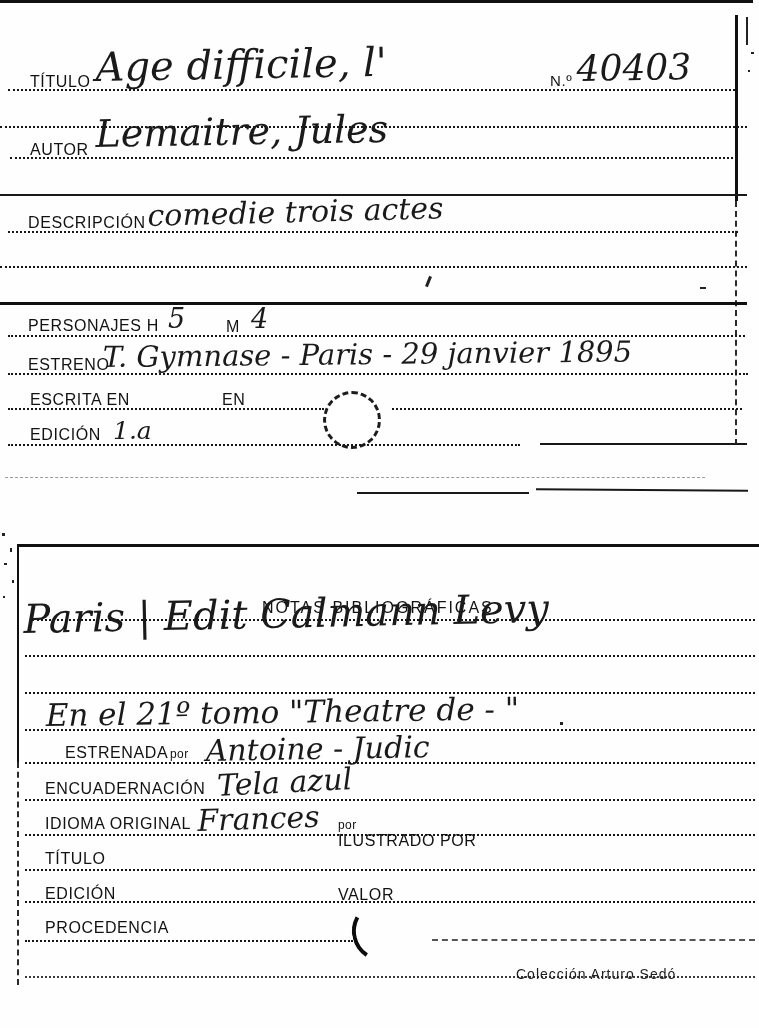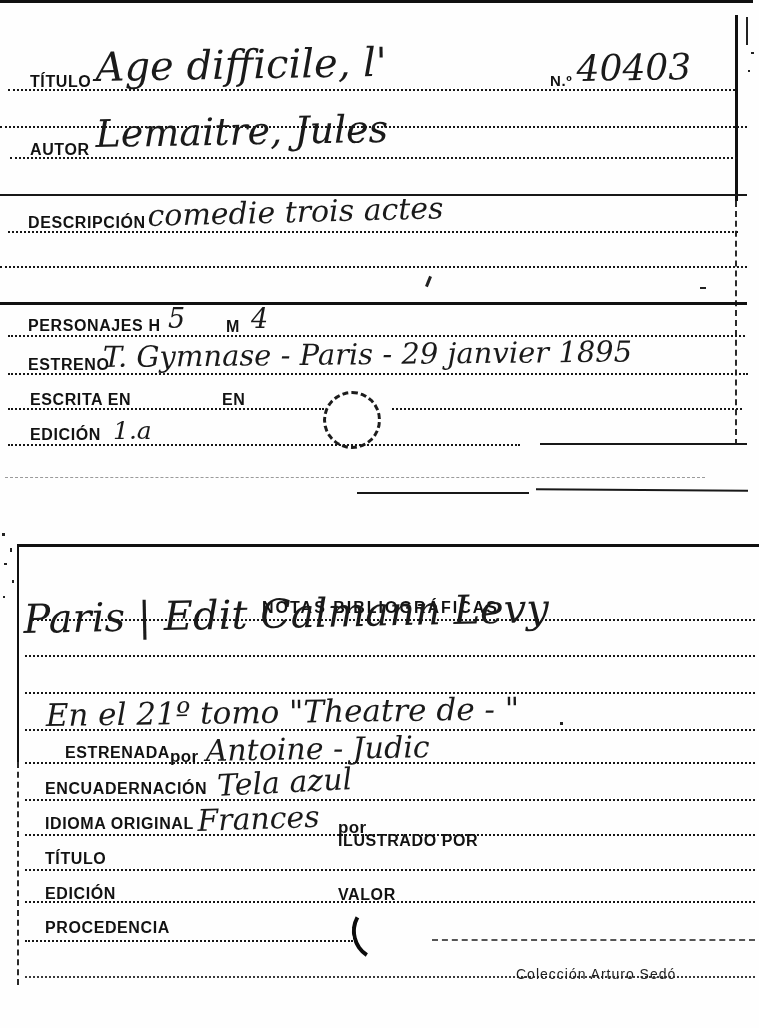--- a/index.html
+++ b/index.html
@@ -1,20 +1,20 @@
 <!DOCTYPE html>
 <html><head>
 <meta charset="utf-8">
 <style>
   html,body{margin:0;padding:0;background:#ffffff;}
   #scan{position:relative;width:759px;height:1028px;background:#fefefe;overflow:hidden;
         font-family:"Liberation Sans",sans-serif;color:#111;}
-  .label{position:absolute;font-weight:700;font-size:16px;letter-spacing:.6px;
+  .label{position:absolute;font-weight:400;font-size:16px;letter-spacing:.6px;
          color:#121212;white-space:nowrap;}
-  .label.small{font-size:17px;letter-spacing:.4px;}
+  .label.small{font-size:12px;letter-spacing:.4px;}
   .hw{position:absolute;font-family:"DejaVu Serif",serif;font-style:italic;
       color:#1a1a1a;white-space:nowrap;transform-origin:left bottom;}
   .dline{position:absolute;height:0;border-top:2px dotted #161616;}
   .dline.lt{border-top:2px dotted #3a3a3a;}
   .sline{position:absolute;height:0;border-top:3px solid #101010;}
   .sline.thin{border-top:2px solid #181818;}
   .vline{position:absolute;width:0;border-left:3px solid #101010;}
   .vline.dash{border-left:2px dashed #2a2a2a;}
   .faint{position:absolute;height:0;border-top:1px dashed #9b9b9b;}
   .hole{position:absolute;width:58px;height:58px;border-radius:50%;

